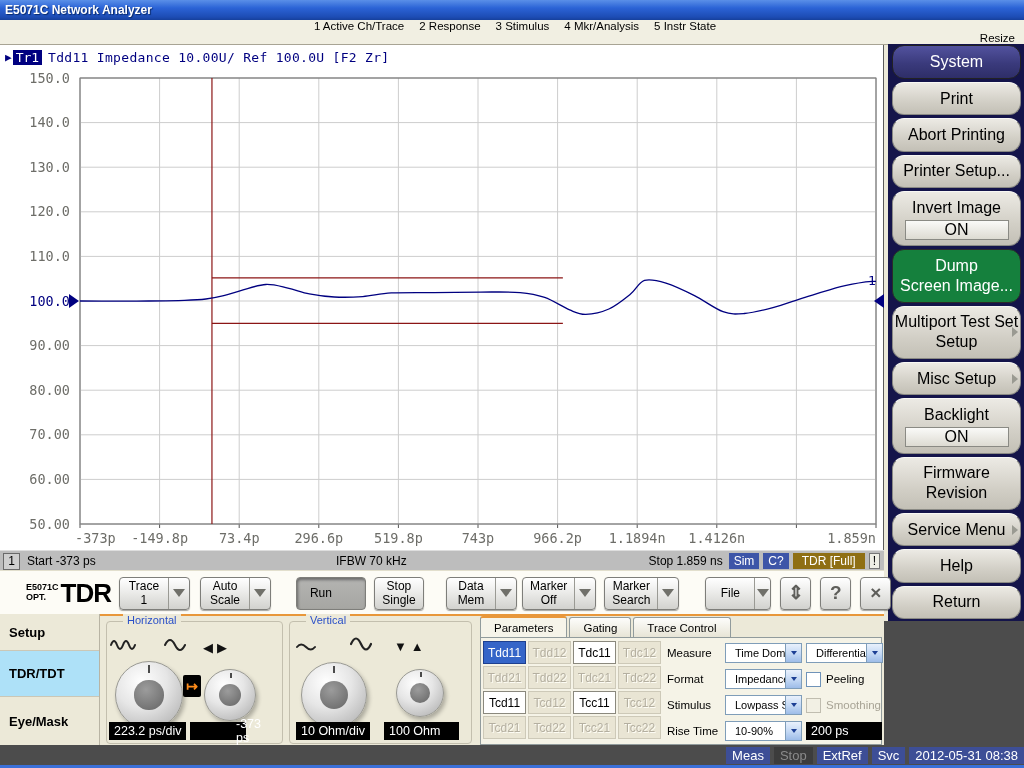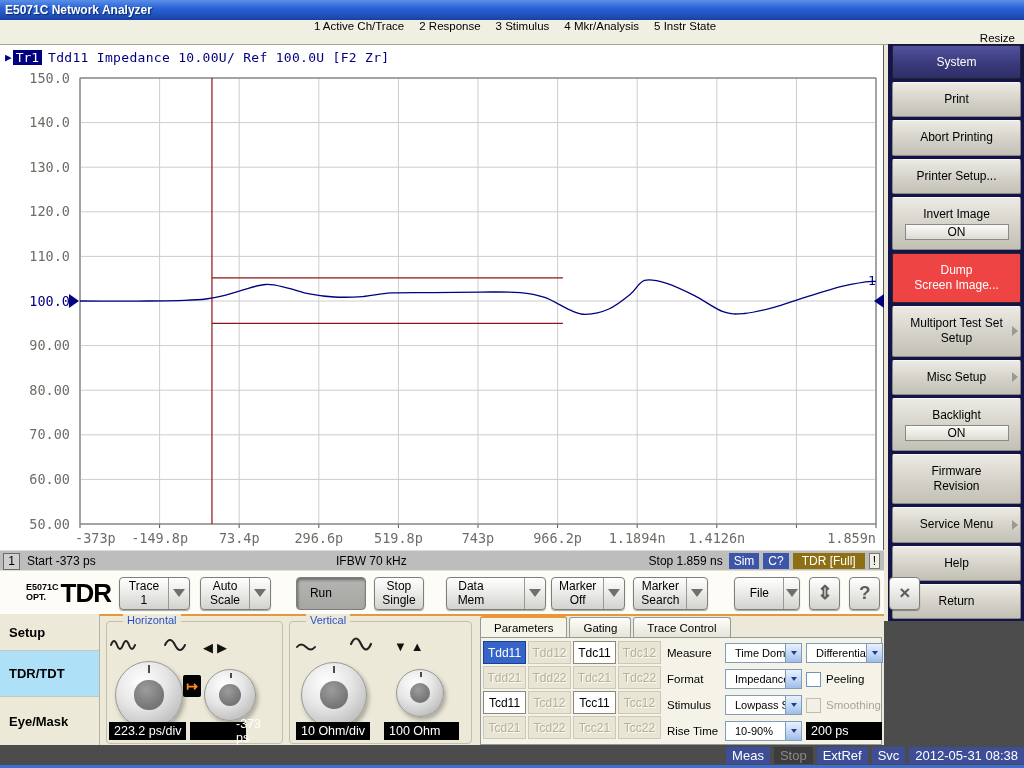--- a/index.html
+++ b/index.html
@@ -35,26 +35,26 @@
   .chanright{position:absolute;right:4px;top:2px;display:flex;align-items:center;}
   .badge{font-size:12px;height:16px;display:flex;align-items:center;padding:0 5px;margin-left:4px;color:#fff;}
   .badge.blue{background:#3d55a8;}
   .badge.olive{background:#8f6f14;min-width:62px;justify-content:center;}
   .badge.alert{background:#efefe6;color:#000;border:1px solid #777;padding:0 3px;height:14px;}
   .stoplbl{margin-right:2px;}
   
   .sidebar{position:absolute;left:888px;top:44px;width:136px;height:577px;background:#14144a;
     display:flex;flex-direction:column;gap:3px;padding:1px 3px 2px 4px;box-sizing:border-box;}
   .softkey{flex:1 1 auto;background:linear-gradient(180deg,#eceae4 0%,#d2cfc6 60%,#c3c0b6 100%);
-    border:1px solid #8a8a84;border-top-color:#f8f8f4;border-radius:2px;
+    border:1px solid #8a8a84;border-top-color:#f8f8f4;border-radius:12px;
     display:flex;flex-direction:column;align-items:center;justify-content:center;
-    font-size:12px;position:relative;cursor:default;}
+    font-size:16px;position:relative;cursor:default;}
   .softkey.header{flex:0 0 32px;background:linear-gradient(180deg,#52529e 0%,#3a3a7c 55%,#2e2e68 100%);
     color:#fff;border-color:#222;}
-  .softkey.pressed{background:#ef4444;color:#fff;border-color:#2a2a2a;}
+  .softkey.pressed{background:#15803d;color:#fff;border-color:#2a2a2a;}
   .sk-label{text-align:center;white-space:pre-line;line-height:1.25;}
   .sk-value{background:linear-gradient(180deg,#fafaf8,#dddbd2);border:1px solid #8a8a84;
     padding:0 8px;margin-top:2px;min-width:86px;text-align:center;color:#000;}
   .sk-arrow{position:absolute;right:2px;top:50%;transform:translateY(-50%);width:0;height:0;
     border-left:6px solid #9a9a92;border-top:5px solid transparent;border-bottom:5px solid transparent;}
   
   .toolbar{position:absolute;left:0;top:570px;width:884px;height:44px;background:#fdfcf6;
     border-top:1px solid #e2dfcd;display:flex;align-items:center;}
   .logo{display:flex;align-items:center;margin-left:26px;}
   .logo-stack{display:flex;flex-direction:column;font-size:9px;font-weight:bold;line-height:1.1;margin-right:2px;}
@@ -65,21 +65,21 @@
     box-shadow:0 1px 1px rgba(0,0,0,.35),inset 0 1px 0 #fff;
     display:flex;align-items:stretch;font-size:12px;cursor:default;box-sizing:border-box;}
   .tbtn-label{padding:0 7px;display:flex;align-items:center;justify-content:center;text-align:center;
     white-space:pre-line;line-height:1.2;min-width:34px;}
   .tbtn-arrow{width:20px;border-left:1px solid #9a9a94;display:flex;align-items:center;justify-content:center;}
   .tbtn-arrow::after{content:'';border-top:8px solid #70706a;border-left:6px solid transparent;border-right:6px solid transparent;}
   .tbtn.pressed{background:linear-gradient(180deg,#b4b4b2,#a6a6a2);box-shadow:inset 1px 2px 3px rgba(0,0,0,.4);}
   .tbtn.iconb .tbtn-label{font-weight:bold;color:#5e5e5a;font-size:19px;padding:0;}
   .tbtn.iconb{width:31px;justify-content:center;}
   .tb-i0{margin-left:8px;}.tb-i1{margin-left:10px;}.tb-i2{margin-left:25px;width:70px;}
-  .tb-i3{margin-left:8px;}.tb-i4{margin-left:22px;gap:29px;}.tb-i5{margin-left:5px;}
+  .tb-i3{margin-left:8px;}.tb-i4{margin-left:22px;}.tb-i5{margin-left:5px;}
   .tb-i6{margin-left:8px;}.tb-i7{margin-left:26px;width:66px;}
   .tb-i8{margin-left:9px;}.tb-i9{margin-left:9px;}.tb-i10{margin-left:9px;}
   
   .panel{position:absolute;left:0;top:614px;width:884px;height:131px;background:#ece9d8;}
   .left-tabs{position:absolute;left:0;top:0;width:99px;height:131px;border-right:1px solid #b8b4a4;
     display:flex;flex-direction:column;}
   .ltab{display:flex;align-items:center;padding-left:9px;font-weight:bold;font-size:13px;
     border-bottom:1px solid #cbc7b6;cursor:default;}
   .ltab:nth-child(1){flex:0 0 36px;}
   .ltab:nth-child(2){flex:0 0 45px;}

